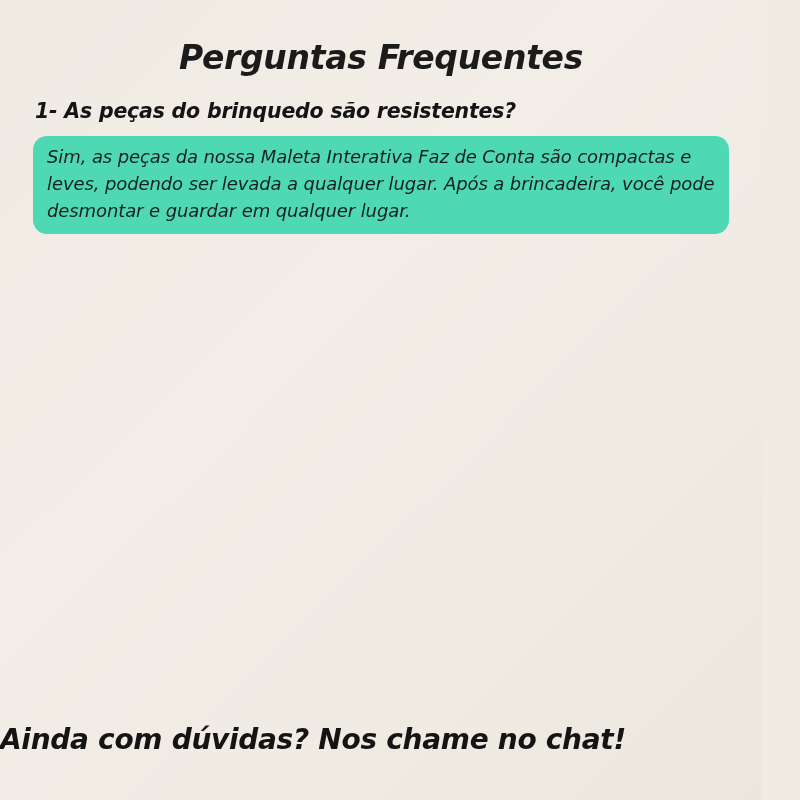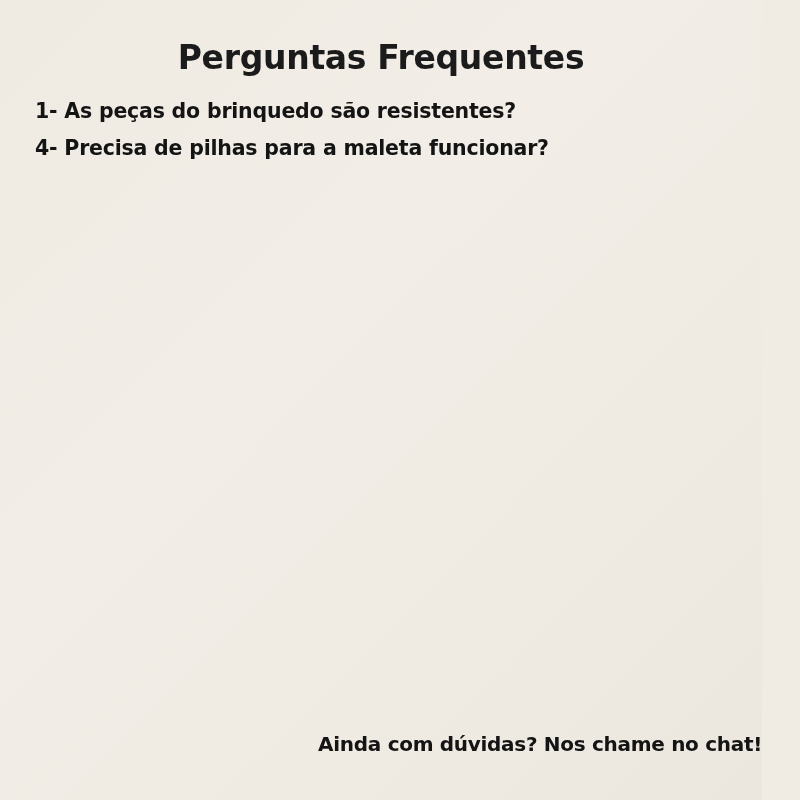--- a/index.html
+++ b/index.html
@@ -13,20 +13,21 @@
     font-family: "DejaVu Sans", sans-serif;
     overflow: hidden;
   }
   .page {
     position: relative;
     width: 762px;
     height: 800px;
     box-sizing: border-box;
     background: linear-gradient(135deg, #efebe3 0%, #f2eee7 40%, #ece7de 100%);
     padding: 34px 30px 0 30px;
+    font-style: italic;
   }
   .title {
     text-align: center;
     font-size: 33px;
     font-weight: bold;
     color: #1b1b1b;
     letter-spacing: -0.3px;
     margin: 4px 0 22px 0;
     font-family: "DejaVu Sans", sans-serif;
   }
@@ -57,47 +58,47 @@
     background: #f2994a;
   }
   .answer.green {
     background: #4fd8b4;
   }
   .footer {
     position: absolute;
     left: 0;
     right: 0;
     bottom: 44px;
-    text-align: right;
-    font-size: 20px;
+    text-align: left;
+    font-size: 28px;
     font-weight: bold;
     color: #141414;
     letter-spacing: -0.3px;
   }
 </style>
 </head>
 <body>
 
 <div class="page">
 
   <h1 class="title">Perguntas Frequentes</h1>
 
   <div class="faq-list">
 
     <div class="faq-item">
       <div class="question">1- As peças do brinquedo são resistentes?</div>
     </div>
 
     <div class="faq-item">
+      <div class="answer green">Sim, as peças da nossa Maleta Interativa Faz de Conta são compactas e leves, podendo ser levada a qualquer lugar. Após a brincadeira, você pode desmontar e guardar em qualquer lugar.</div>
     </div>
 
     <div class="faq-item">
     </div>
 
     <div class="faq-item">
-      <div class="question">4- Precisa de pilhas para a maleta funcionar?</div>
     </div>
 
   </div>
 
   <div class="footer">Ainda com dúvidas? Nos chame no chat!</div>
 
 </div>
 
 </body></html>

